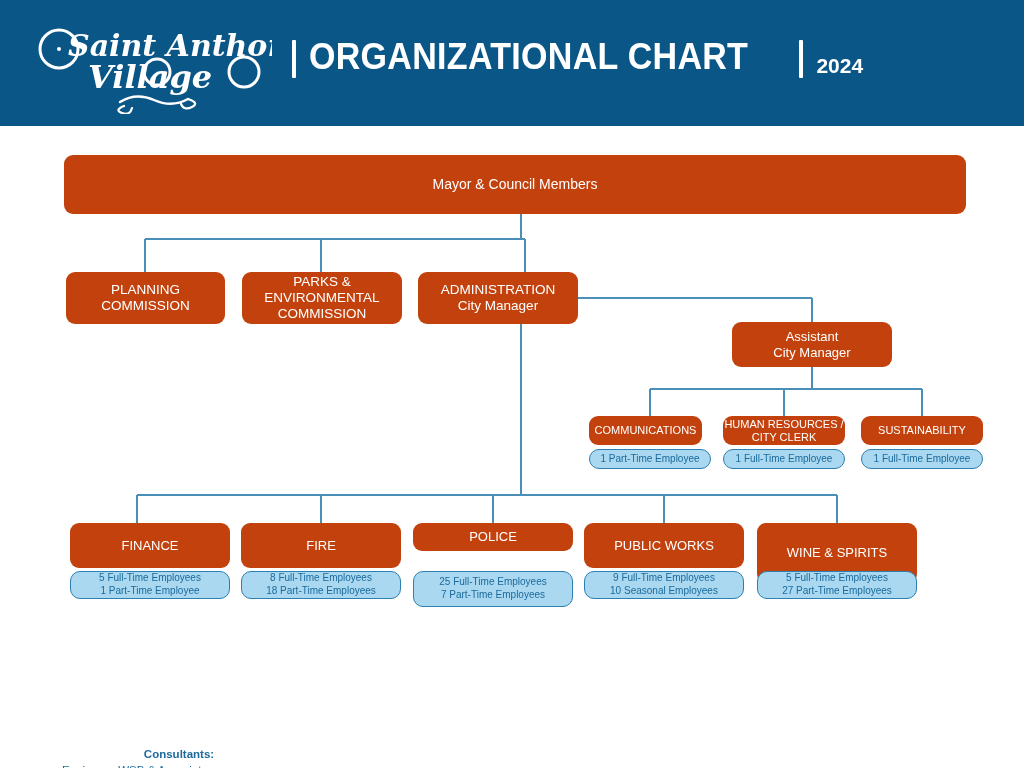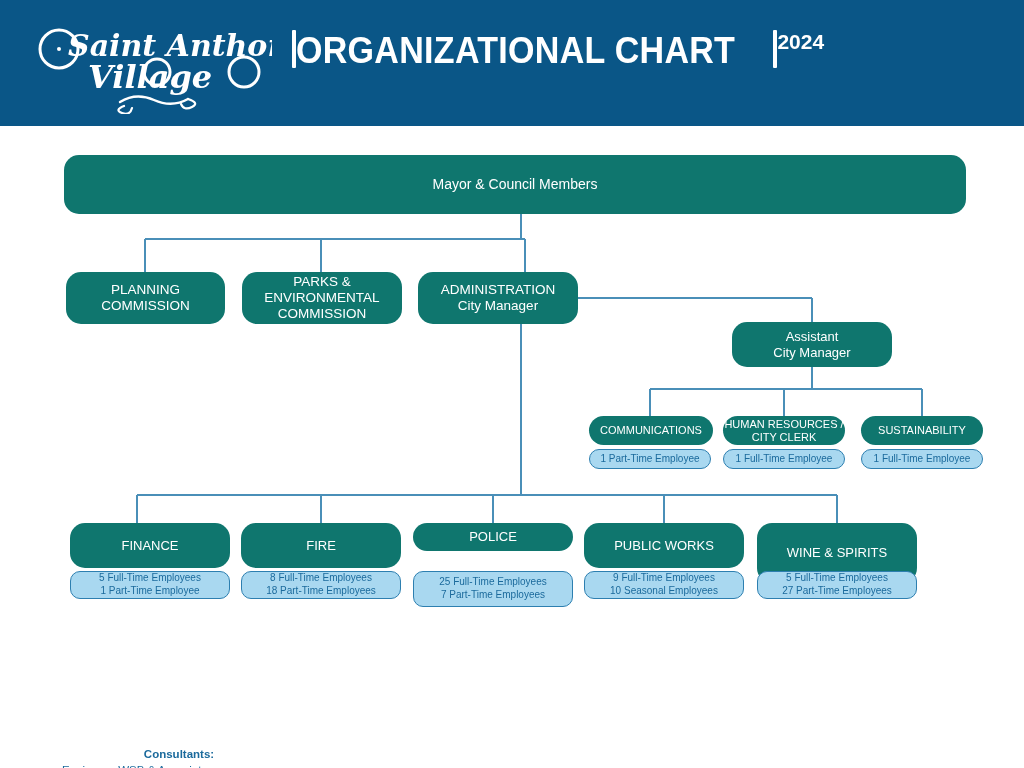--- a/index.html
+++ b/index.html
@@ -24,24 +24,25 @@
     background: #0a5687;
   }
   .logo {
     position: absolute;
     left: 32px; top: 14px;
     width: 240px; height: 100px;
   }
   .logo svg { display: block; }
   .title-wrap {
     position: absolute;
-    left: 292px; top: 30px;
+    left: 292px; top: 16px;
     height: 62px;
     display: flex;
-    align-items: flex-start;
+    align-items: flex-end;
+    gap: 13px;
   }
   .pipe {
     display: inline-block;
     width: 4px;
     height: 38px;
     background: #ffffff;
     border-radius: 1px;
   }
   .chart-title {
     color: #ffffff;
@@ -68,22 +69,22 @@
   .lines {
     position: absolute;
     left: 0; top: 0;
     width: 1024px; height: 642px;
     pointer-events: none;
   }
 
   
   .node {
     position: absolute;
-    background: #0f766e;
-    border-radius: 15px;
+    background: #c2410c;
+    border-radius: 9px;
     color: #ffffff;
     display: flex;
     flex-direction: column;
     align-items: center;
     justify-content: center;
     text-align: center;
     box-sizing: border-box;
     line-height: 1.18;
   }
   .node .ln { display: block; white-space: nowrap; }
@@ -205,21 +206,21 @@
   <div class="node lvl2" style="left:418px; top:146px; width:160px; height:52px;">
     <span class="ln">ADMINISTRATION</span>
     <span class="ln">City Manager</span>
   </div>
 
   <div class="node asst" style="left:732px; top:196px; width:160px; height:45px;">
     <span class="ln">Assistant</span>
     <span class="ln">City Manager</span>
   </div>
 
-  <div class="node unit" style="left:589px; top:290px; width:124px; height:29px;">
+  <div class="node unit" style="left:589px; top:290px; width:113px; height:29px;">
     <span class="ln">COMMUNICATIONS</span>
   </div>
   <div class="count" style="left:589px; top:323px; width:122px; height:20px;">
     <span class="ln">1 Part-Time Employee</span>
   </div>
 
   <div class="node unit" style="left:723px; top:290px; width:122px; height:29px;">
     <span class="ln">HUMAN RESOURCES /</span>
     <span class="ln">CITY CLERK</span>
   </div>

